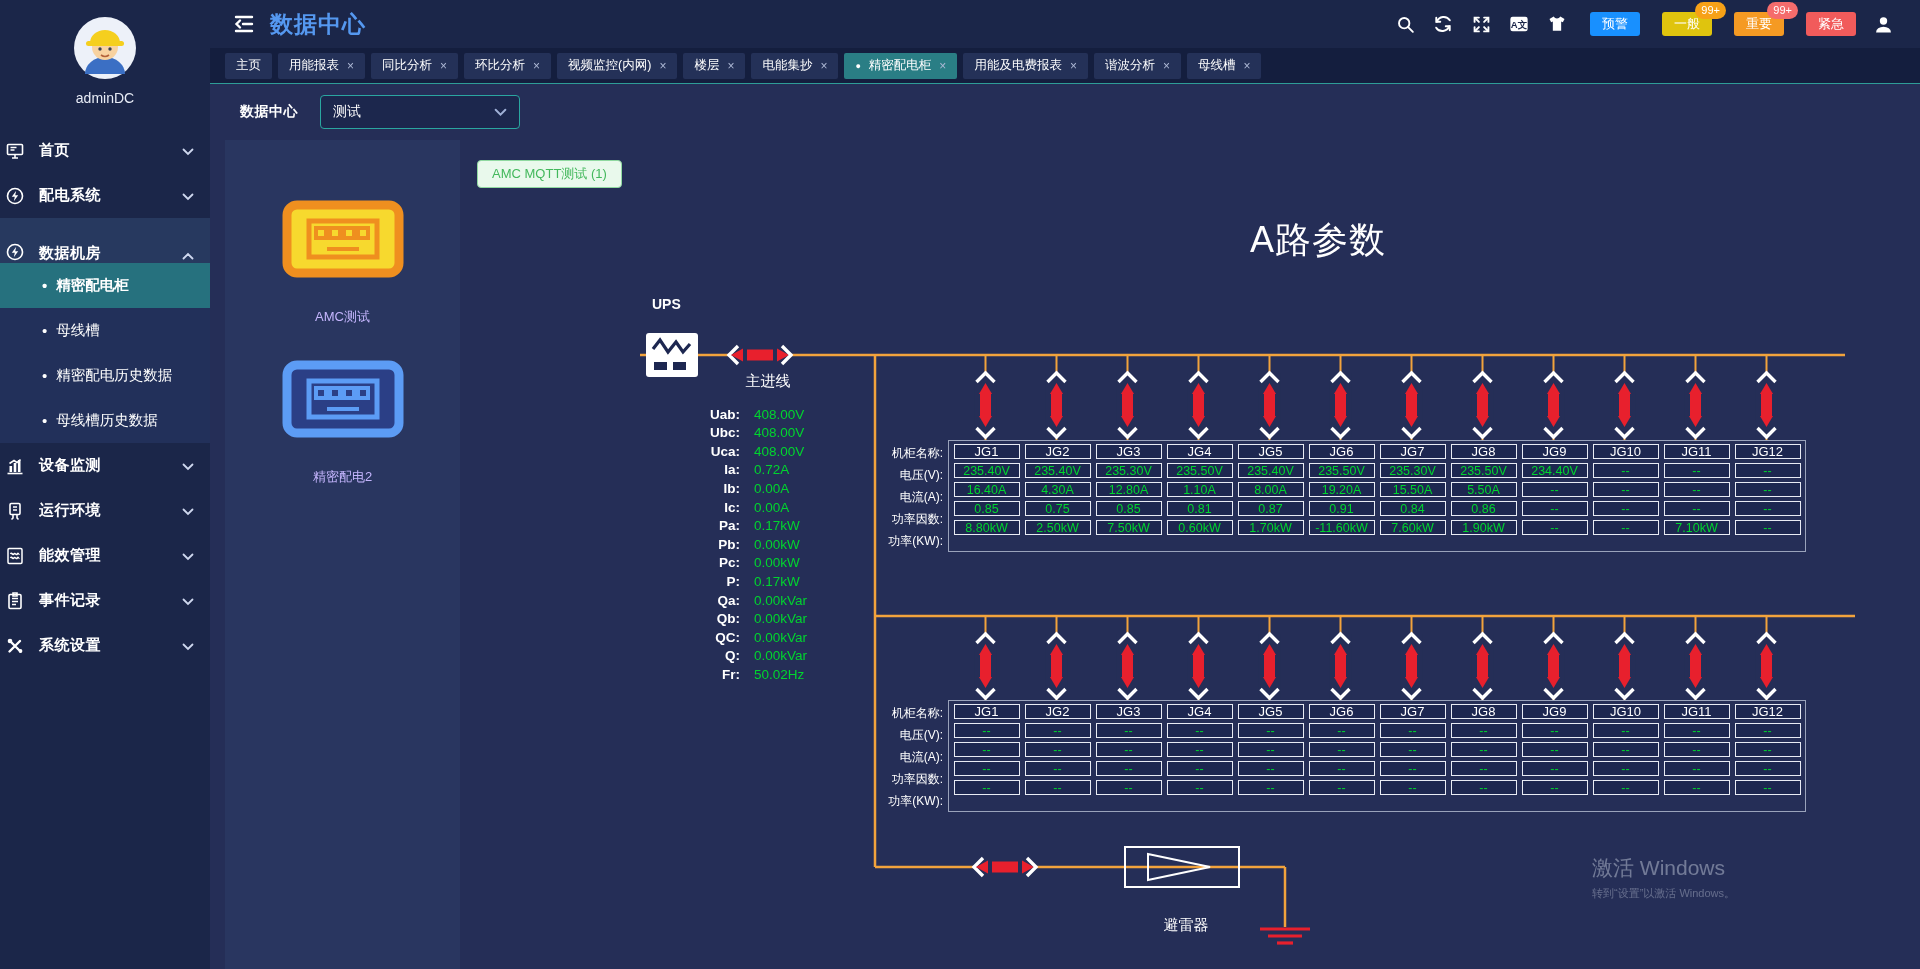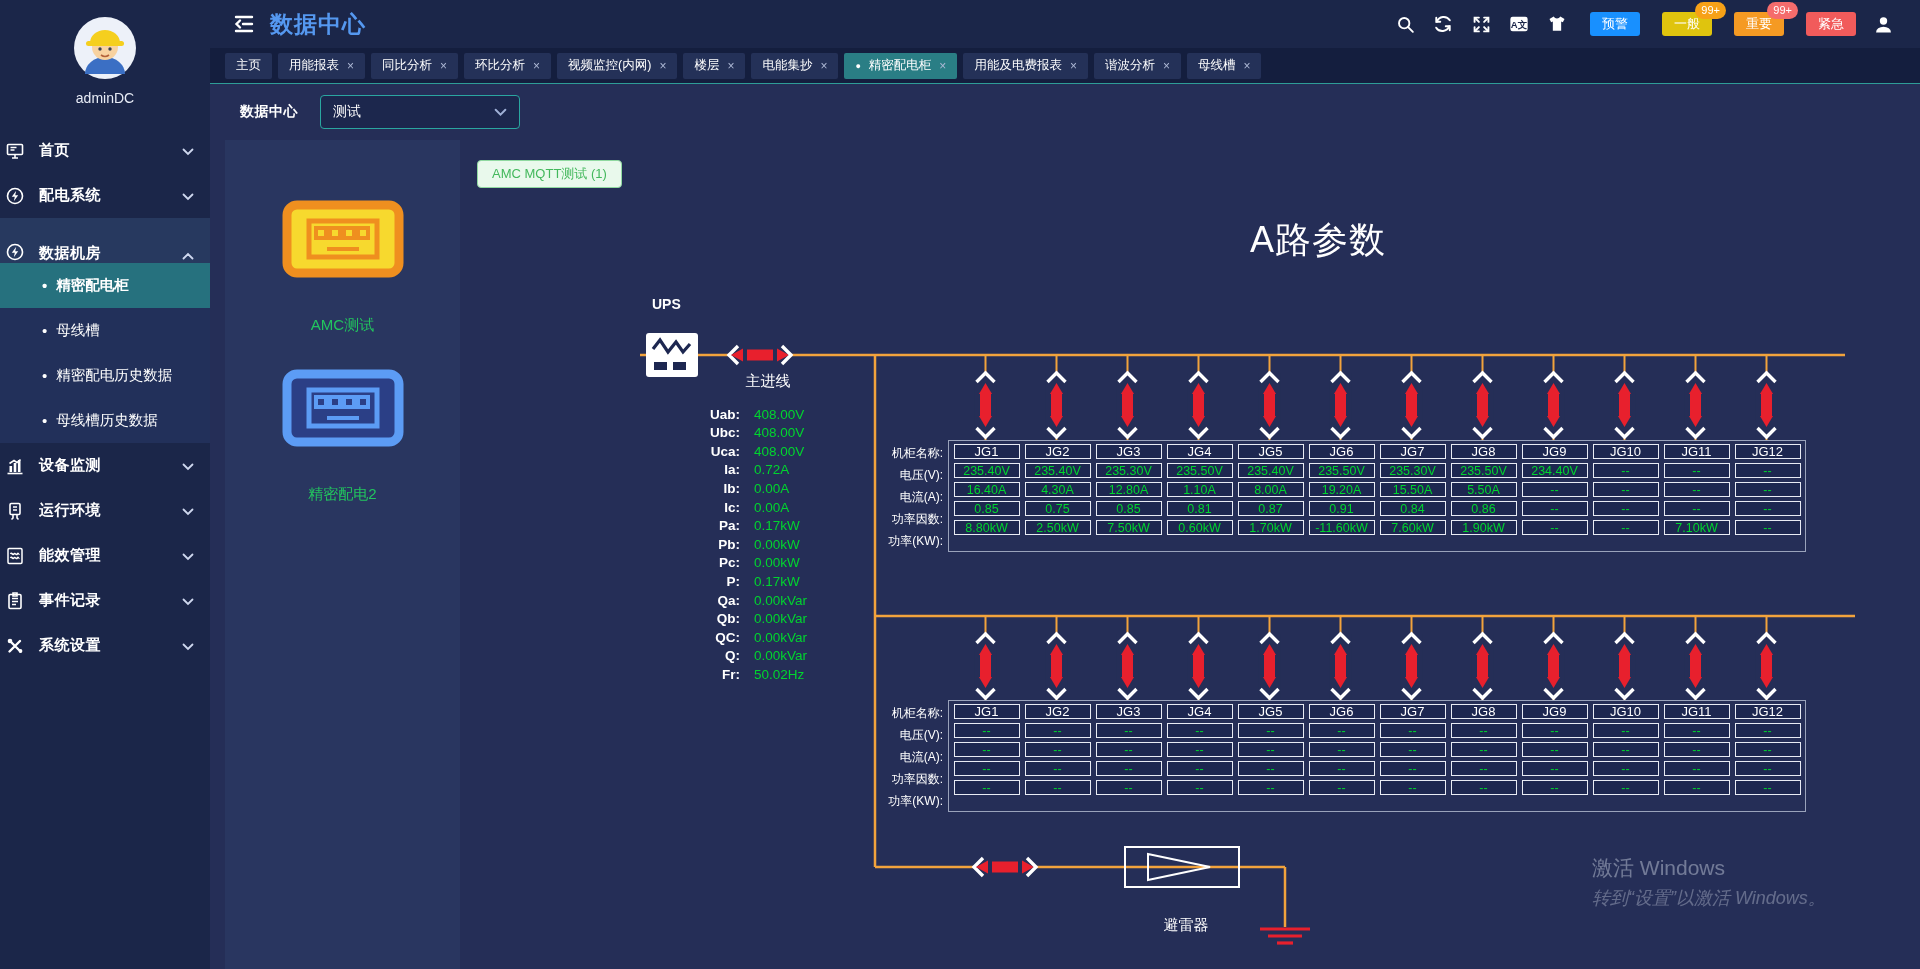--- a/index.html
+++ b/index.html
@@ -37,21 +37,21 @@
   .tab.active::before { content:"●"; font-size:9px; }
   .tab .tx { color:#aeb9d6; font-size:12px; cursor:pointer; }
 
   .toolbar { height:56px; display:flex; align-items:center; padding-left:30px; }
   .dc-label { color:#fff; font-size:14px; font-weight:700; letter-spacing:.5px; }
   .dc-select { margin-left:22px; width:200px; height:34px; border:1px solid #2aa6a0; border-radius:4px; background:rgba(18,32,66,.45); color:#fff; font-size:14px; display:flex; align-items:center; justify-content:space-between; padding:0 12px; cursor:pointer; }
 
   .content { flex:1; display:flex; }
   .device-panel { width:235px; margin-left:15px; background:#293660; flex:none; display:flex; flex-direction:column; align-items:center; padding-top:60px; }
   .dev-card { text-align:center; cursor:pointer; margin-bottom:34px; }
-  .dev-card .dlabel { margin-top:34px; color:#22c55e; font-size:15px; }
+  .dev-card .dlabel { margin-top:26px; color:#c4b5fd; font-size:13px; }
 
   .diagram { position:relative; flex:1; height:829px; }
   .diagram > * { position:absolute; }
   #wiring-svg { left:0; top:0; z-index:0; }
   .mqtt-btn { left:17px; top:20px; z-index:2; background:#e9f9ec; color:#43b85c; border:1px solid #8fd9a0; border-radius:4px; font-size:13px; padding:4px 14px; cursor:pointer; font-family:inherit; }
   .diag-title { left:790px; top:76px; z-index:2; color:#fff; font-size:36px; letter-spacing:1px; }
   .ups-label { left:192px; top:156px; z-index:2; color:#fff; font-size:14px; font-weight:700; }
   .feeder-label { left:268px; top:232px; width:80px; text-align:center; z-index:2; color:#fff; font-size:15px; font-weight:400; }
   .params { left:165px; top:263px; z-index:2; }
   .prow { display:flex; height:18.6px; align-items:flex-end; }
@@ -64,21 +64,21 @@
   .plabels { width:64px; display:flex; flex-direction:column; padding-top:2px; }
   .plabels div { height:22px; display:flex; align-items:center; justify-content:flex-end; padding-right:5px; color:#fff; font-size:12px; white-space:nowrap;text-align:center; }
   .pcols { display:flex; border:1px solid #9aa3bb; padding:1px 2px; }
   .pcol { width:71px; display:flex; flex-direction:column; }
   .cell { height:15px; margin:2px 2.5px; border:1.5px solid #e8ebf4; background:#1d2750; display:flex; align-items:center; justify-content:center; font-size:12.5px; color:#00d52e; }
   .cell.hdr { color:#fff; font-size:13px; }
 
   .arrester-label { left:676px; top:776px; width:100px; text-align:center; z-index:2; color:#fff; font-size:15px; }
   .watermark { left:1132px; top:714px; z-index:2; pointer-events:none; }
   .wm1 { color:rgba(222,228,240,.42); font-size:21px; }
-  .wm2 { color:rgba(222,228,240,.34); font-size:18px; margin-top:4px;font-style:italic; }
+  .wm2 { color:rgba(222,228,240,.34); font-size:11px; margin-top:4px; }
 </style>
 </head>
 <body>
 
 <div class="app">
 
   <aside class="sidebar">
     <div class="user-block">
       <div class="avatar">
         <svg width="64" height="64" viewBox="0 0 64 64">

